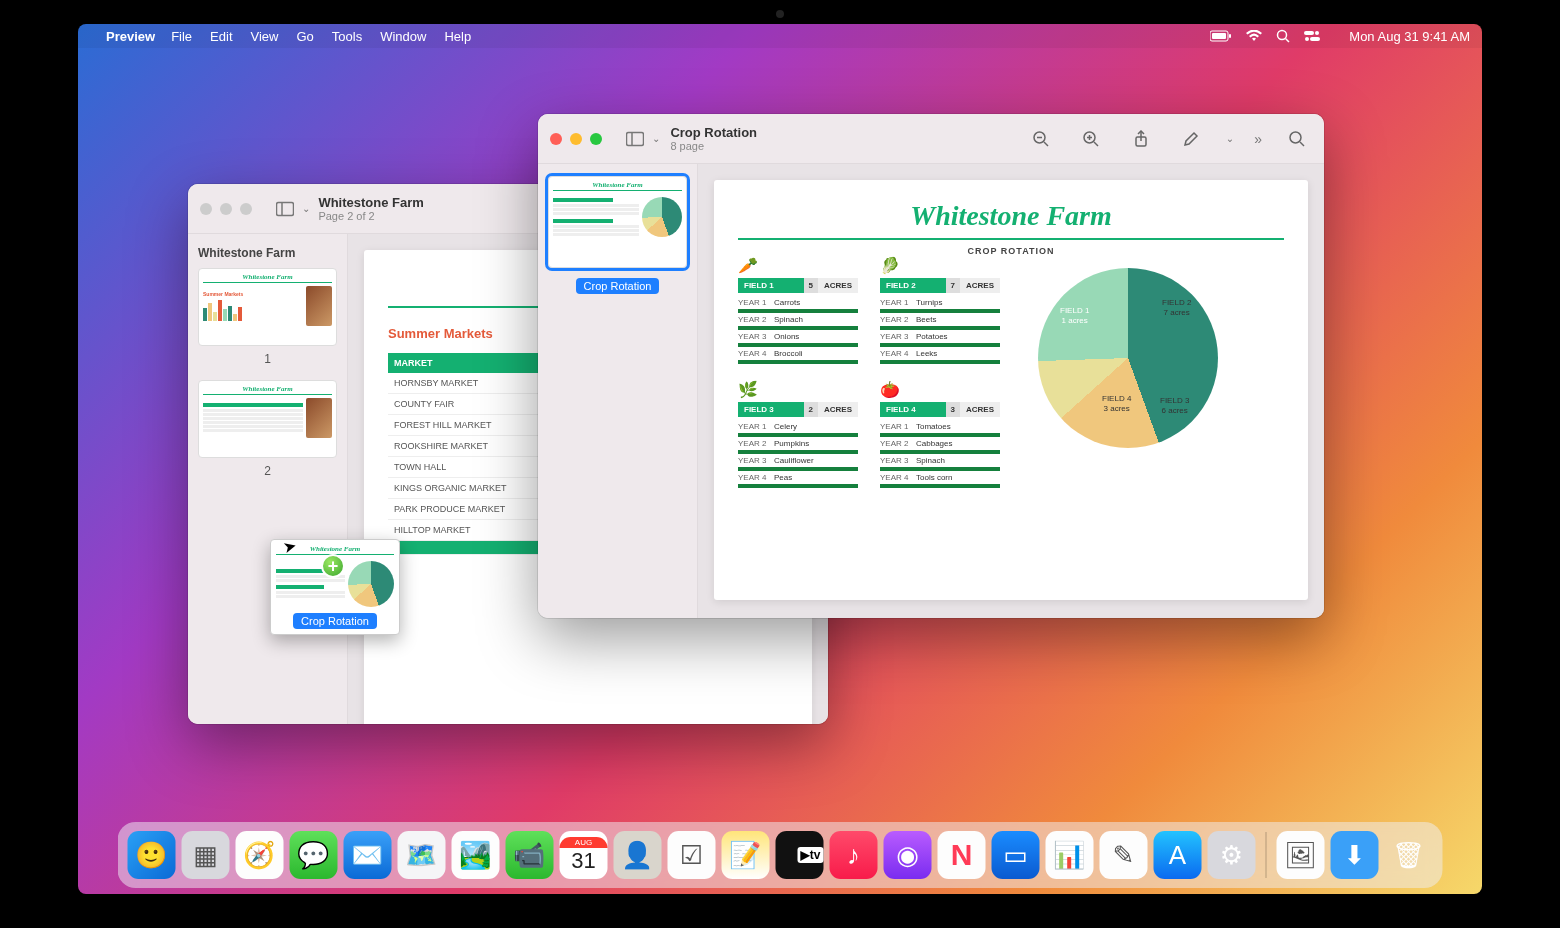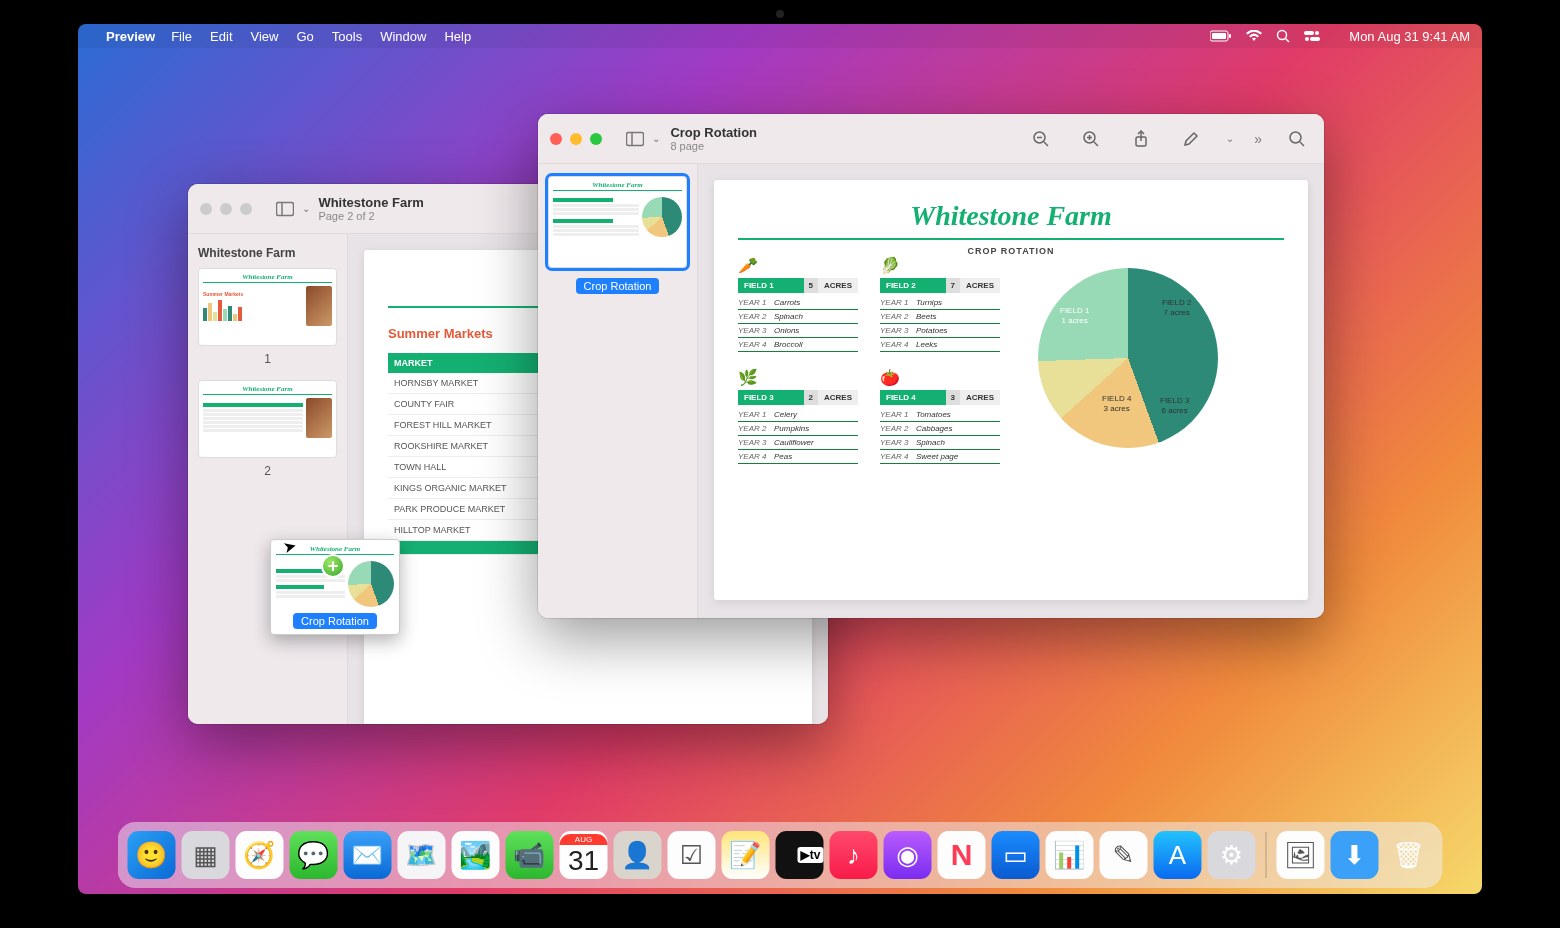--- a/index.html
+++ b/index.html
@@ -125,21 +125,21 @@
 }
 .brand-rule { height: 2px; background: #14b071; margin-top: 6px; }
 .subhead { text-align: center; font-size: 9px; letter-spacing: 1px; color: #444; margin-top: 6px; font-weight: 600; }
 .section-title { color: #e45a3a; font-weight: 700; font-size: 13px; margin: 18px 0 12px; }
 .fields-row { display: flex; gap: 22px; align-items: flex-start; }
 .field-col { width: 120px; font-size: 8px; }
 .field-header { display: flex; font-weight: 700; font-size: 8px; margin-bottom: 3px; }
 .field-name { background: #14b071; color: #fff; padding: 3px 6px; flex: 1; }
 .field-acres-n { background: #ddd; color: #333; padding: 3px 5px; }
 .field-acres-l { background: #eee; color: #333; padding: 3px 6px; }
-.field-row { display: flex; border-bottom: 1px solid #15803d; padding: 2px 0; font-style: italic; }
+.field-row { display: flex; border-bottom: 4px solid #15803d; padding: 2px 0; }
 .field-row .yr { width: 36px; color: #666; }
 .field-row .crop { flex: 1; color: #333; }
 .crop-icon { color: #e45a3a; font-size: 16px; height: 22px; }
 .pie-wrap { position: relative; width: 210px; height: 210px; margin-left: 10px; }
 .pie {
   width: 180px; height: 180px; border-radius: 50%;
   background: conic-gradient(#2d8a76 0deg 160deg, #f0c77d 160deg 228deg, #e8e099 228deg 268deg, #98d9b6 268deg 360deg);
   position: absolute; top: 12px; left: 6px;
 }
 .pie-label { position: absolute; font-size: 8px; text-align: center; color: #333; line-height: 1.2; }
@@ -532,21 +532,21 @@
                     <div class="field-row">
                       <span class="yr">YEAR 2</span>
                       <span class="crop">Cabbages</span>
                     </div>
                     <div class="field-row">
                       <span class="yr">YEAR 3</span>
                       <span class="crop">Spinach</span>
                     </div>
                     <div class="field-row">
                       <span class="yr">YEAR 4</span>
-                      <span class="crop">Sweet page</span>
+                      <span class="crop">Tools corn</span>
                     </div>
                   </div>
                 </div>
               <div class="pie-wrap">
                 <div class="pie"></div>
                 <div class="pie-label" style="top:50px;left:28px;color:#fff;">
                   <span>FIELD 1</span><br><span>1 acres</span>
                 </div>
                 <div class="pie-label" style="top:42px;left:130px;">
                   <span>FIELD 2</span><br><span>7 acres</span>
@@ -587,21 +587,21 @@
           <div class="dock-icon" style="background: linear-gradient(135deg, rgb(42, 160, 245), rgb(10, 106, 214));">🙂</div>
           <div class="dock-icon" style="background: rgb(216, 216, 221); color: rgb(85, 85, 85);">▦</div>
           <div class="dock-icon" style="background: rgb(253, 253, 253); color: rgb(85, 85, 85);">🧭</div>
           <div class="dock-icon" style="background: linear-gradient(rgb(95, 224, 90), rgb(43, 184, 46));">💬</div>
           <div class="dock-icon" style="background: linear-gradient(rgb(58, 160, 248), rgb(10, 106, 214));">✉️</div>
           <div class="dock-icon" style="background: rgb(245, 245, 247); color: rgb(85, 85, 85);">🗺️</div>
           <div class="dock-icon" style="background: rgb(253, 253, 253); color: rgb(85, 85, 85);">🏞️</div>
           <div class="dock-icon" style="background: linear-gradient(rgb(95, 224, 90), rgb(43, 184, 46));">📹</div>
           <div class="dock-icon" style="background: rgb(255, 255, 255); flex-direction: column; font-size: 10px;">
             <div style="background:#ff3b30;color:#fff;width:100%;text-align:center;font-size:8px;border-radius:11px 11px 0 0;padding:1px 0;">AUG</div>
-            <div style="color:#222;font-size:28px;font-weight:500;">31</div>
+            <div style="color:#222;font-size:22px;font-weight:500;">31</div>
           </div>
           <div class="dock-icon" style="background: rgb(217, 213, 204); color: rgb(85, 85, 85);">👤</div>
           <div class="dock-icon" style="background: rgb(253, 253, 253); color: rgb(85, 85, 85);">☑</div>
           <div class="dock-icon" style="background: linear-gradient(rgb(255, 229, 122), rgb(255, 255, 255));">📝</div>
           <div class="dock-icon" style="background: rgb(17, 17, 17); justify-content: flex-end;">
             <span style="font-size:12px;font-weight:600;background:#fff;color:#000;padding:1px 3px;border-radius:3px;">▶tv</span>
           </div>
           <div class="dock-icon" style="background: linear-gradient(rgb(255, 74, 106), rgb(248, 27, 74));">♪</div>
           <div class="dock-icon" style="background: linear-gradient(rgb(185, 92, 255), rgb(122, 44, 240));">◉</div>
           <div class="dock-icon" style="background: rgb(253, 253, 253);">

